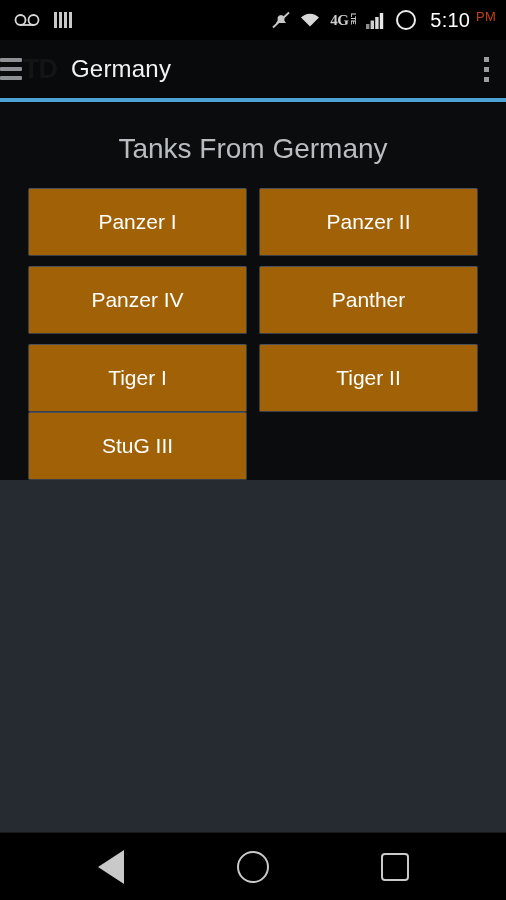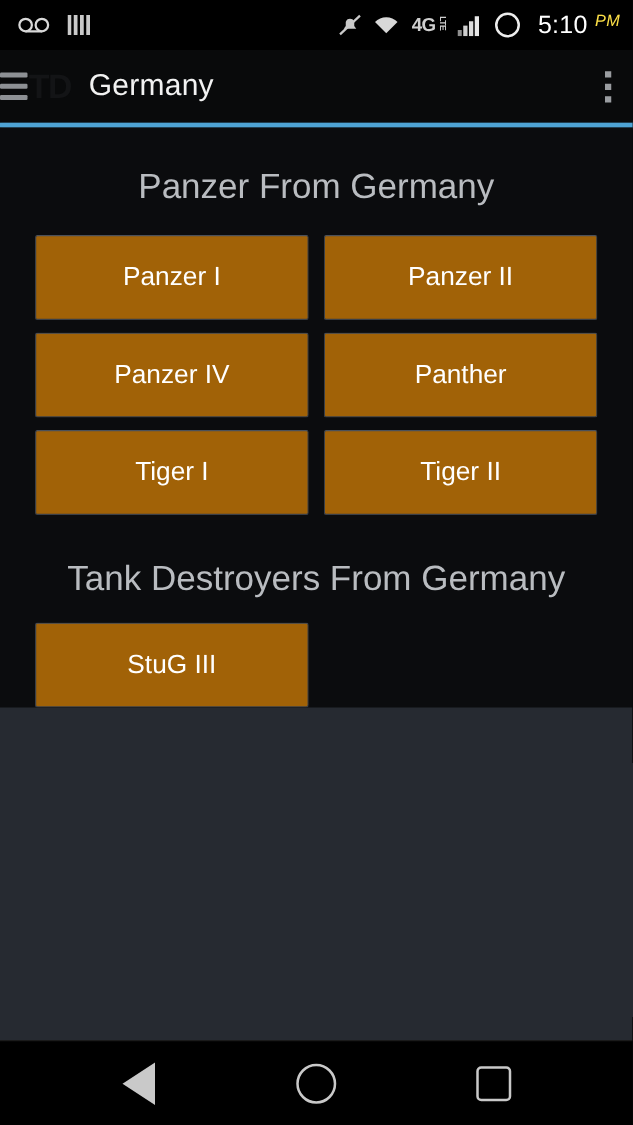--- a/index.html
+++ b/index.html
@@ -52,33 +52,33 @@
     color: #ffffff;
     font-size: 20px;
     letter-spacing: .2px;
     margin-left: 4px;
     display: flex;
     align-items: flex-start;
     gap: 6px;
   }
   .clock .ampm {
     font-size: 13px;
-    color: #fde047;
-    font-style: italic;
+    color: #c2410c;
   }
   .lte-badge {
     display: flex;
     align-items: flex-start;
     color: #cfcfcf;
   }
   .lte-badge .g4 {
     font-size: 15px;
     font-weight: bold;
     line-height: 15px;
     letter-spacing: -0.5px;
+    font-family: Liberation Serif, serif;
   }
   .lte-badge .lte {
     font-size: 7px;
     font-weight: bold;
     line-height: 8px;
     writing-mode: vertical-rl;
     margin-left: 1px;
     letter-spacing: -0.5px;
   }
 
@@ -301,33 +301,32 @@
     <div class="overflow">
       <i></i>
       <i></i>
       <i></i>
     </div>
   </div>
   <div class="accent-line"></div>
 
   <div class="content">
     <div class="content-inner">
-      <h2 class="section-title sec1-title">Panzer From Germany</h2>
+      <h2 class="section-title sec1-title">Tanks From Germany</h2>
       <div class="grid">
         <div class="tile">Panzer I</div>
         <div class="tile">Panzer II</div>
         <div class="tile">Panzer IV</div>
         <div class="tile">Panther</div>
         <div class="tile">Tiger I</div>
         <div class="tile">Tiger II</div>
       </div>
     </div>
 
     <div class="content-inner">
-      <h2 class="section-title sec2-title">Tank Destroyers From Germany</h2>
       <div class="grid">
         <div class="tile">StuG III</div>
       </div>
     </div>
 
     <div class="filler"></div>
   </div>
 
   <div class="nav-bar">
     <div class="nav-btn">

